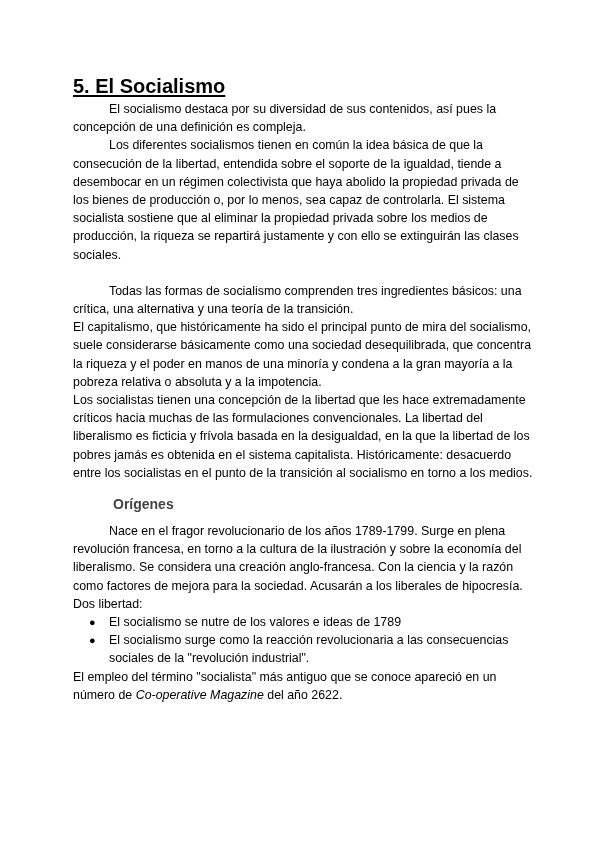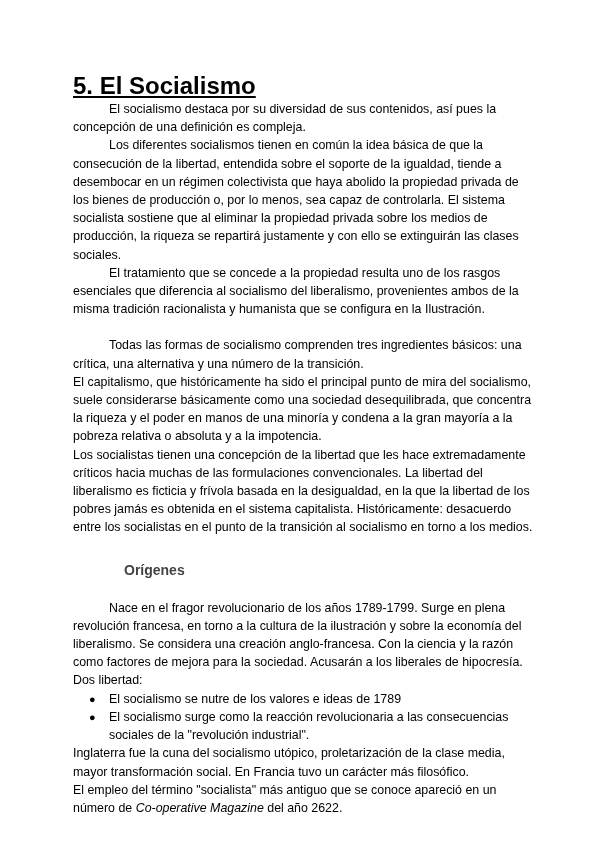--- a/index.html
+++ b/index.html
@@ -3,63 +3,61 @@
   <meta charset="utf-8">
   <style>
     html, body { margin: 0; padding: 0; background: #ffffff; }
     body { width: 600px; height: 848px; position: relative; overflow: hidden; }
     .page {
       position: absolute; left: 73px; top: 74px; width: 460px;
       font-family: "Liberation Sans", sans-serif;
       font-size: 12.4px; line-height: 18.2px; color: #000;
     }
     h1 {
-      margin: 0 0 2px 0; font-size: 24px; line-height: 24px; font-weight: bold;
+      margin: 0 0 2px 0; font-size: 20px; line-height: 24px; font-weight: bold;
       text-decoration: underline; text-decoration-thickness: 2px; text-underline-offset: 2px;
       color: #000;
     }
     p { margin: 0; }
     .indent { text-indent: 36px; }
     .gap { height: 18px; }
     h2 {
-      margin: 15px; font-size: 14px; line-height: 20px; font-weight: bold; color: #434343;
+      margin: 4px; font-size: 14px; line-height: 20px; font-weight: bold; color: #434343;
       padding-left: 36px; padding-top: 8px; padding-bottom: 4px;
     }
     ul { margin: 0; padding: 0 0 0 36px; list-style: none; }
     li { position: relative; padding-left: 0; }
     li .bullet { position: absolute; left: -20px; top: 0; font-size: 11px; }
     em { font-style: italic; }
   </style>
 </head>
 <body>
 
 <div class="page">
   <h1>5. El Socialismo</h1>
 
   <p class="indent">El socialismo destaca por su diversidad de sus contenidos, así pues la concepción de una definición es compleja.</p>
   <p class="indent">Los diferentes socialismos tienen en común la idea básica de que la consecución de la libertad, entendida sobre el soporte de la igualdad, tiende a desembocar en un régimen colectivista que haya abolido la propiedad privada de los bienes de producción o, por lo menos, sea capaz de controlarla. El sistema socialista sostiene que al eliminar la propiedad privada sobre los medios de producción, la riqueza se repartirá justamente y con ello se extinguirán las clases sociales.</p>
-  <p class="indent">El tratamiento que se concede a la propiedad resulta uno de los rasgos esenciales que diferencia al socialismo del liberalismo, provenientes ambos de la misma tradición racionalista y humanista que se configura en la Ilustración.</p>
 
   <div class="gap"></div>
 
-  <p class="indent">Todas las formas de socialismo comprenden tres ingredientes básicos: una crítica, una alternativa y una número de la transición.</p>
+  <p class="indent">Todas las formas de socialismo comprenden tres ingredientes básicos: una crítica, una alternativa y una teoría de la transición.</p>
   <p>El capitalismo, que históricamente ha sido el principal punto de mira del socialismo, suele considerarse básicamente como una sociedad desequilibrada, que concentra la riqueza y el poder en manos de una minoría y condena a la gran mayoría a la pobreza relativa o absoluta y a la impotencia.</p>
   <p>Los socialistas tienen una concepción de la libertad que les hace extremadamente críticos hacia muchas de las formulaciones convencionales. La libertad del liberalismo es ficticia y frívola basada en la desigualdad, en la que la libertad de los pobres jamás es obtenida en el sistema capitalista. Históricamente: desacuerdo entre los socialistas en el punto de la transición al socialismo en torno a los medios.</p>
 
   <h2>Orígenes</h2>
 
   <p class="indent">Nace en el fragor revolucionario de los años 1789-1799. Surge en plena revolución francesa, en torno a la cultura de la ilustración y sobre la economía del liberalismo. Se considera una creación anglo-francesa. Con la ciencia y la razón como factores de mejora para la sociedad. Acusarán a los liberales de hipocresía.</p>
   <p>Dos libertad:</p>
 
   <ul>
     <li>
       <span class="bullet">●</span>
       <span>El socialismo se nutre de los valores e ideas de 1789</span>
     </li>
     <li>
       <span class="bullet">●</span>
       <span>El socialismo surge como la reacción revolucionaria a las consecuencias sociales de la "revolución industrial".</span>
     </li>
   </ul>
 
-  <p>Inglaterra fue la cuna del socialismo utópico, proletarización de la clase media, mayor transformación social. En Francia tuvo un carácter más filosófico.</p>
   <p><span>El empleo del término "socialista" más antiguo que se conoce apareció en un número de </span><em>Co-operative Magazine</em><span> del año 2622.</span></p>
 </div>
 
 </body></html>

